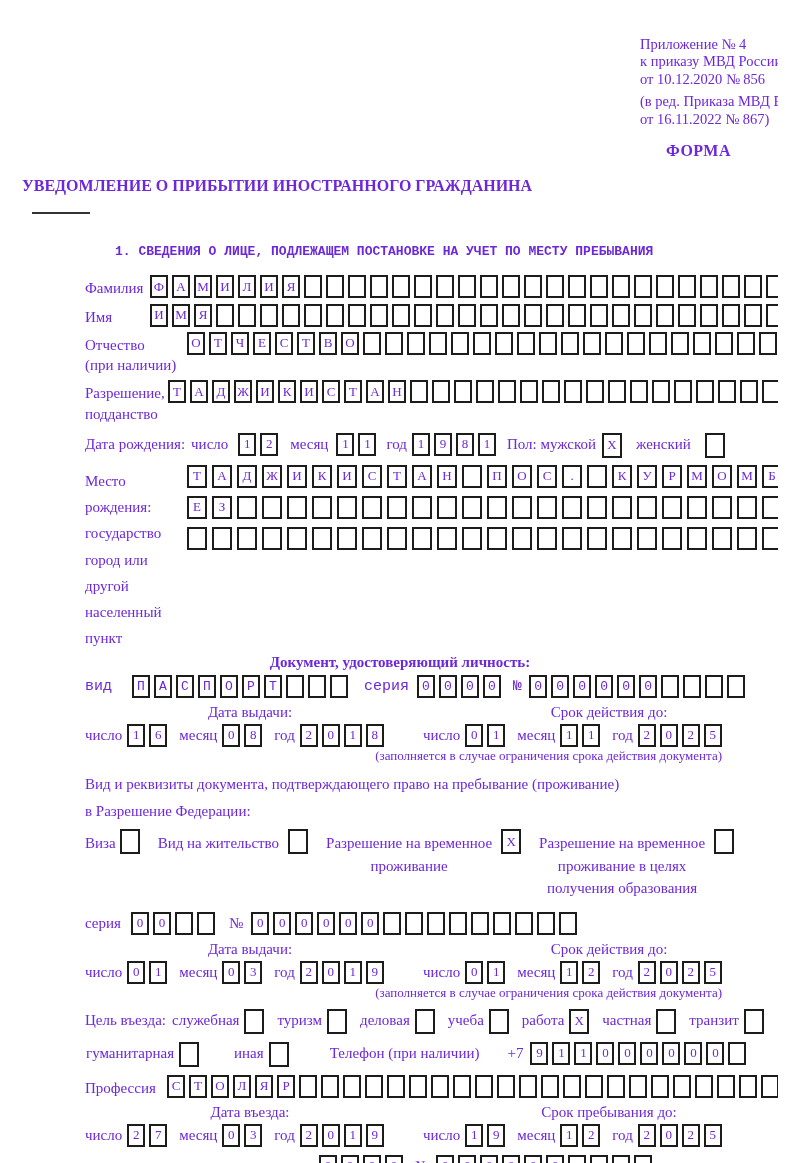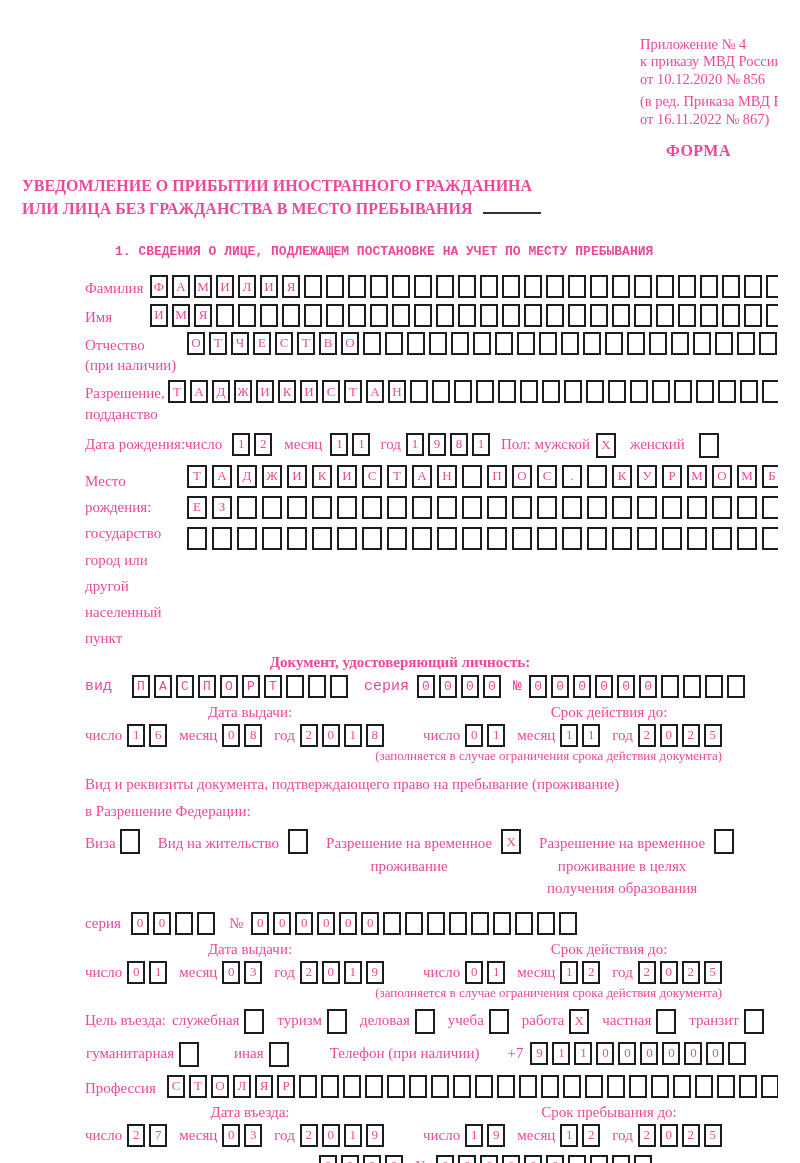--- a/index.html
+++ b/index.html
@@ -1,18 +1,18 @@
 <!DOCTYPE html>
 <html><head>
 <meta charset="utf-8">
 <style>
   * { box-sizing: border-box; margin: 0; padding: 0; }
   html,body { background: #fff; }
   .page {
-    width: 756px; height: 1163px; background: #fff; color: #ec4899;
+    width: 756px; height: 1163px; background: #fff; color: #6d28d9;
     font-family: "Liberation Serif", "DejaVu Serif", serif;
     font-size: 15px; position: relative; overflow: hidden; margin: 0 auto;
   }
   
   .cells { display: inline-flex; flex: none; }
   .cell {
     display: inline-flex; align-items: center; justify-content: center;
     width: 18px; height: 23px; border: 2px solid #1c1c1c; margin-right: 4px;
     font-size: 13px; flex: none; overflow: visible;
   }
@@ -68,21 +68,21 @@
       <div>к приказу МВД России</div>
       <div>от 10.12.2020 № 856</div>
       <div class="hdr-sub">(в ред. Приказа МВД России</div>
       <div>от 16.11.2022 № 867)</div>
     </div>
   </div>
   <div class="forma">ФОРМА</div>
 
   <div class="title">
     <div>УВЕДОМЛЕНИЕ О ПРИБЫТИИ ИНОСТРАННОГО ГРАЖДАНИНА</div>
-    <div><span>ИЛИ ЛИЦА БЕЗ ГРАЖДАНСТВА В МЕСТО ПРЕБЫВАНИЯ</span><span class="t-underline"></span></div>
+    <div><span class="t-underline"></span></div>
   </div>
 
   <div class="sec-heading">1. СВЕДЕНИЯ О ЛИЦЕ, ПОДЛЕЖАЩЕМ ПОСТАНОВКЕ НА УЧЕТ ПО МЕСТУ ПРЕБЫВАНИЯ</div>
 
   <div class="frow" style="margin-top:16px;">
     <span class="flabel" style="width:65px;">Фамилия</span>
     <span class="cells">
         <span class="cell">Ф</span>
         <span class="cell">А</span>
         <span class="cell">М</span>
@@ -217,21 +217,21 @@
         <span class="cell"></span>
         <span class="cell"></span>
         <span class="cell"></span>
         <span class="cell"></span>
         <span class="cell"></span>
         <span class="cell"></span>
       </span>
   </div>
 
   <div class="frow" style="margin-top:9px;">
-    <span class="lbl" style="margin-right:0;">Дата рождения:</span>
+    <span class="lbl" style="margin-right:6px;">Дата рождения:</span>
     <span class="lbl" style="margin-right:10px;">число</span>
     <span class="cells" style="margin-right:8px;">
         <span class="cell">1</span>
         <span class="cell">2</span>
       </span>
     <span class="lbl" style="margin-right:8px;">месяц</span>
     <span class="cells" style="margin-right:6px;">
         <span class="cell">1</span>
         <span class="cell">1</span>
       </span>

